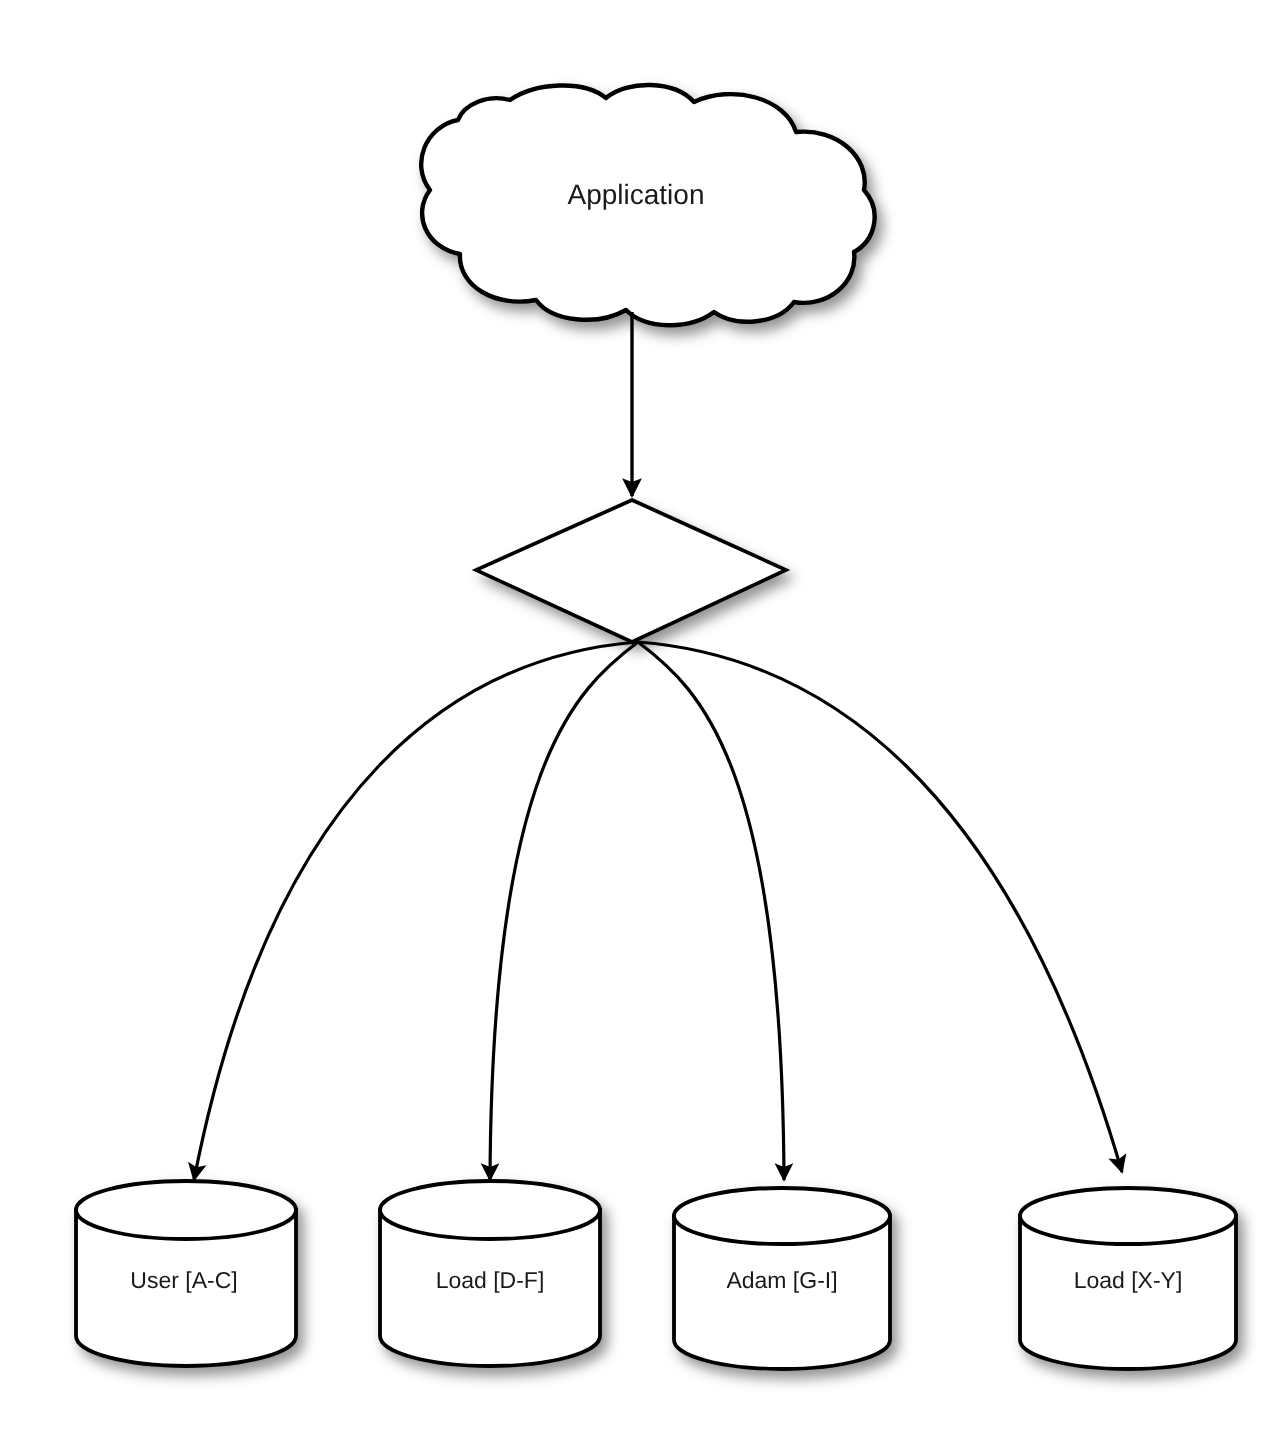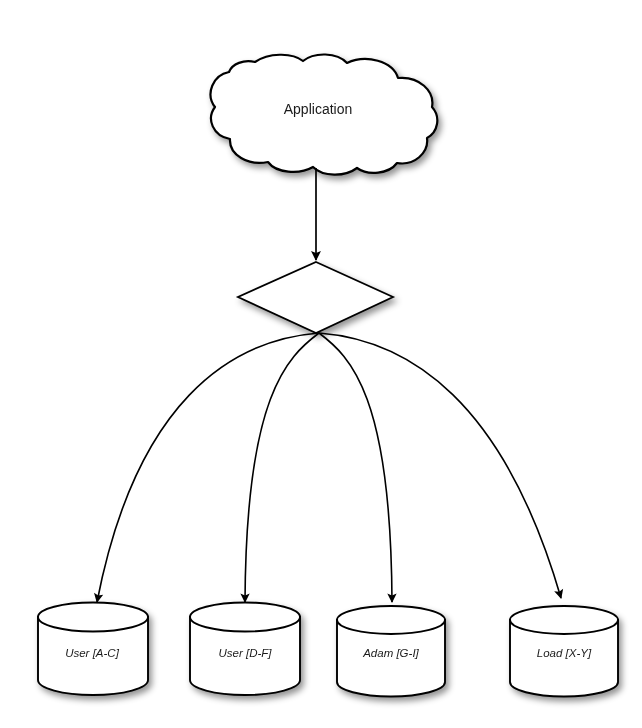--- a/index.html
+++ b/index.html
@@ -12,21 +12,21 @@
     width: 642px;
     height: 728px;
     position: relative;
     overflow: hidden;
     font-family: "Liberation Sans", sans-serif;
     color: #000000;
   }
   #diagram-root {
     position: absolute;
     left: 0;
-    top: 16px;
+    top: 4px;
     width: 642px;
     height: 548px;
   }
   svg.diagram-canvas {
     position: absolute;
     left: 0;
     top: 0;
     width: 642px;
     height: 728px;
     display: block;
@@ -55,21 +55,20 @@
     font-size: 14px;
     left: 332px;
     top: 185px;
     width: 120px;
     text-align: left;
   }
   .label-db {
     font-size: 11.5px;
     top: 631px;
     width: 112px;
-    font-style: italic;
   }
   .label-db-0 { left: 36px; }
   .label-db-1 { left: 189px; }
   .label-db-2 { left: 335px; }
   .label-db-3 { left: 508px; }
 </style>
 </head>
 <body>
 
 <div id="diagram-root">
@@ -144,19 +143,19 @@
       </g>
     </g>
   </svg>
 
   <div class="node-label label-cloud">Application</div>
 
 
 
   <div class="node-label label-db label-db-0">User [A-C]</div>
 
-  <div class="node-label label-db label-db-1">User [D-F]</div>
+  <div class="node-label label-db label-db-1">Load [D-F]</div>
 
   <div class="node-label label-db label-db-2">Adam [G-I]</div>
 
   <div class="node-label label-db label-db-3">Load [X-Y]</div>
 
 </div>
 
 </body></html>

